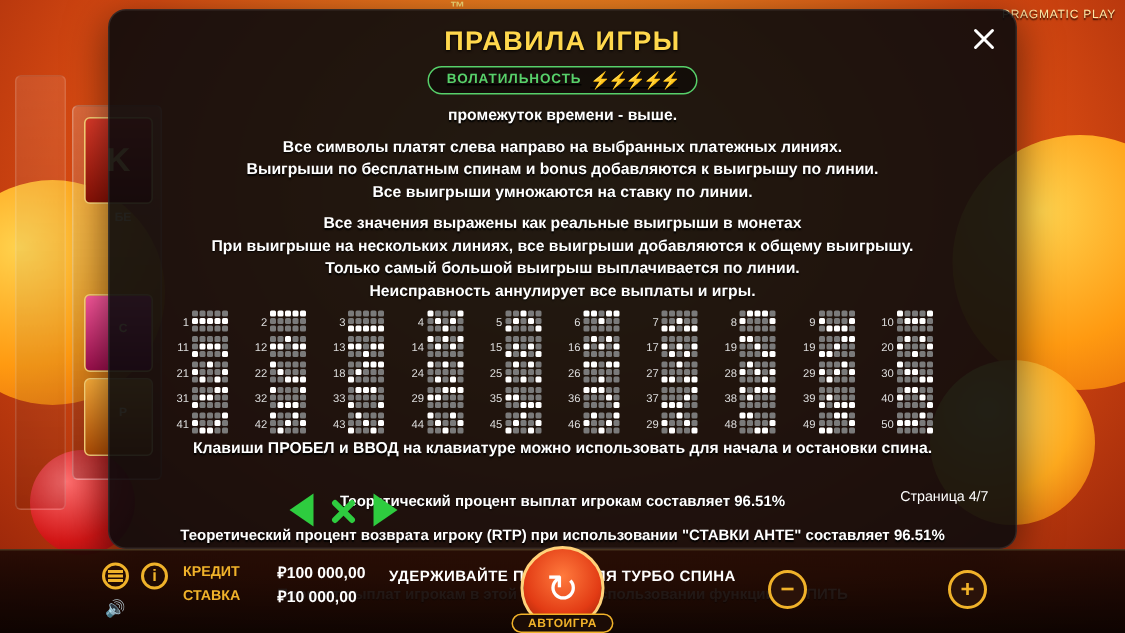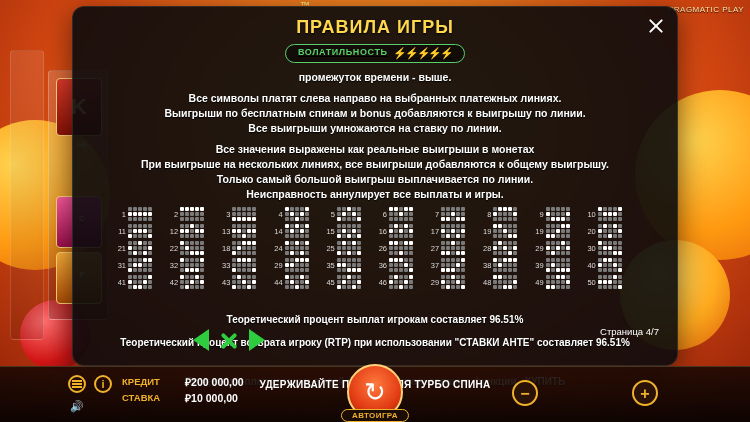--- a/index.html
+++ b/index.html
@@ -1270,20 +1270,21 @@
             <i class="dot" style="grid-area: 2 / 5;"></i>
             <i class="dot" style="grid-area: 3 / 1;"></i>
             <i class="dot" style="grid-area: 3 / 2;"></i>
             <i class="dot" style="grid-area: 3 / 3;"></i>
             <i class="dot" style="grid-area: 3 / 4;"></i>
             <i class="dot on" style="grid-area: 3 / 5;"></i>
           </span>
         </div>
       </div>
 
+    <p class="para">Клавиши ПРОБЕЛ и ВВОД на клавиатуре можно использовать для начала и остановки спина.</p>
     <div class="spacer-10"></div>
     <p class="stat">Теоретический процент выплат игрокам составляет 96.51%</p>
     <p class="stat">Теоретический процент возврата игроку (RTP) при использовании "СТАВКИ АНТЕ" составляет 96.51%</p>
     <div class="spacer-6"></div>
     <p class="stat">Процент выплат игрокам в этой игре при использовании функции «КУПИТЬ</p>
 
     <div class="page-indicator">Страница 4/7</div>
 
     <div class="nav">
       <div class="arrow-l"></div>
@@ -1301,21 +1302,21 @@
       </span>
     </div>
     <div class="bb-icon info-icon">i</div>
     <div class="bb-icon sound-icon">🔊</div>
 
     <div class="labels-col">
       <div>КРЕДИТ</div>
       <div>СТАВКА</div>
     </div>
     <div class="values-col">
-      <div>₽200 000,00</div>
+      <div>₽100 000,00</div>
       <div>₽10 000,00</div>
     </div>
 
     <div class="turbo-text">УДЕРЖИВАЙТЕ ПРОБЕЛ ДЛЯ ТУРБО СПИНА</div>
 
     <div class="round-btn minus-btn">−</div>
     <div class="round-btn plus-btn">+</div>
 
     <div class="spin-btn">
       <div class="spin-arrows">↻</div>

